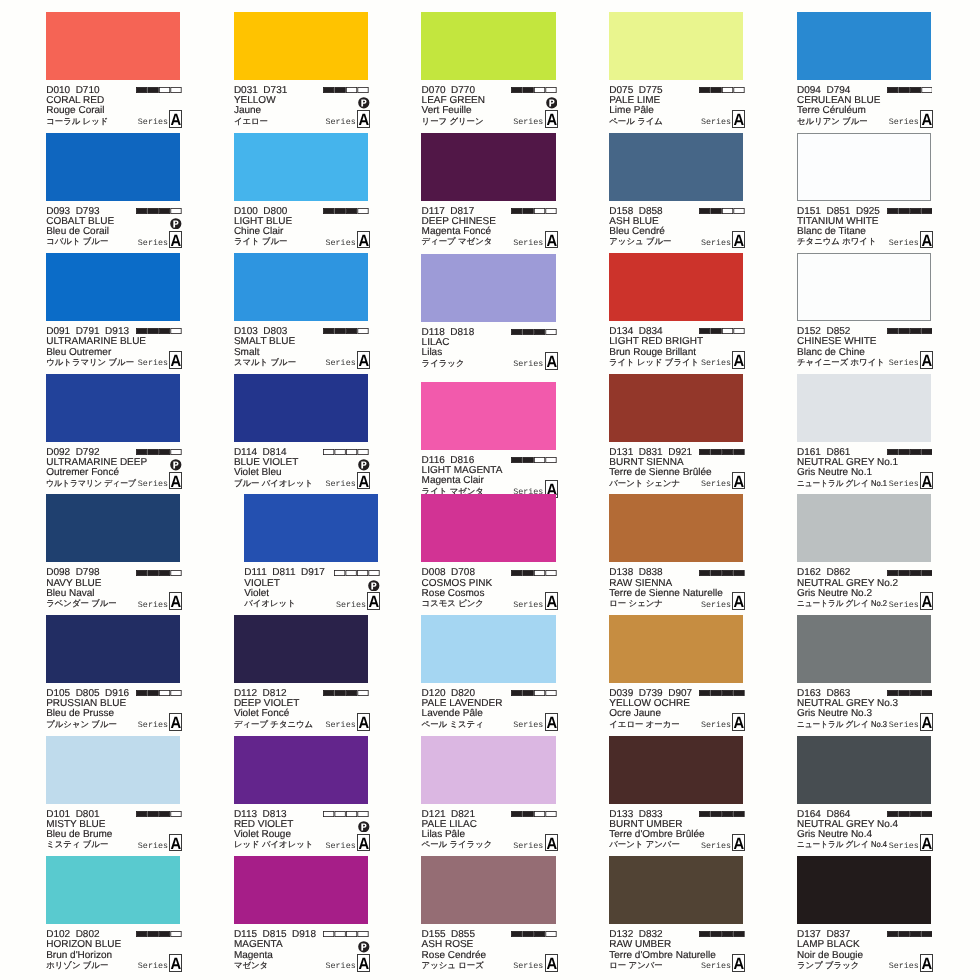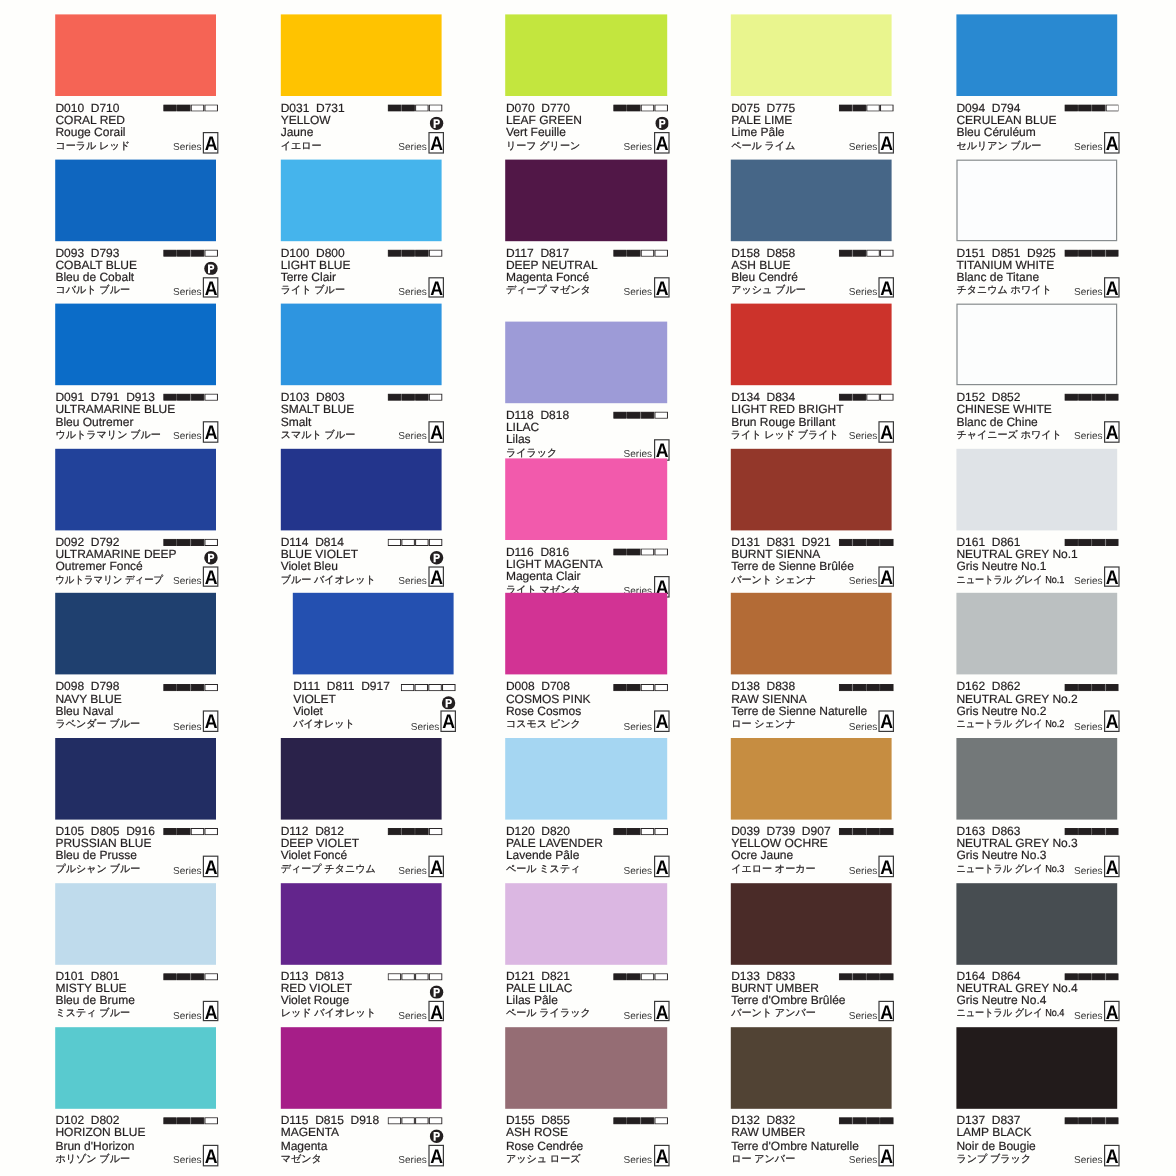--- a/index.html
+++ b/index.html
@@ -16,21 +16,21 @@
          white-space:pre;-webkit-text-stroke:0.16px #231f20;}
   .en{position:absolute;left:0;top:10.2px;font-size:10px;line-height:10px;color:#231f20;
       white-space:nowrap;-webkit-text-stroke:0.16px #231f20;}
   .fr{position:absolute;left:0;top:20.4px;font-size:10px;line-height:10px;color:#231f20;
       white-space:nowrap;-webkit-text-stroke:0.16px #231f20;}
   .jp{position:absolute;left:0;top:29.9px;font-size:8.4px;line-height:11px;color:#231f20;
       white-space:nowrap;transform-origin:0 50%;-webkit-text-stroke:0.22px #231f20;}
   .lfbar{position:absolute;left:89.6px;top:1.2px;width:45.8px;height:6px;line-height:0;}
   .pmark{position:absolute;right:0.2px;top:11.2px;width:11.6px;height:11.6px;line-height:0;}
   .series{position:absolute;right:14px;top:31.2px;font-size:8.4px;line-height:10px;
-          color:#3a3a3a;white-space:nowrap;}
+          color:#3a3a3a;white-space:nowrap;font-family:Liberation Mono, monospace;}
   .abox{position:absolute;right:-0.4px;top:24.0px;width:13.2px;height:17.7px;
         border:1.0px solid #3a3a3a;box-sizing:border-box;background:#fff;}
   .abox span{position:absolute;left:0;top:0;width:100%;text-align:center;font-size:16.4px;
              font-weight:bold;line-height:18.0px;color:#000;
              transform:scaleX(0.9);transform-origin:50% 50%;}
 </style>
 </head>
 <body>
 
 <div id="sheet">
@@ -51,21 +51,21 @@
         <div class="abox">
           <span>A</span>
         </div>
       </div>
     </div>
 <div class="cell" style="left:45.9px;top:132.6px">
       <div class="swatch" style="background:#0F66BF"></div>
       <div class="info">
         <div class="codes">D093  D793</div>
         <div class="en">COBALT BLUE</div>
-        <div class="fr">Bleu de Cobalt</div>
+        <div class="fr">Bleu de Corail</div>
         <div class="jp">コバルト ブルー</div>
         <div class="lfbar"><svg class="lfsvg" width="45.8" height="6" viewBox="0 0 458 60" preserveAspectRatio="none">
             <rect x="4.5" y="4" width="104" height="52" fill="#231f20" stroke="#231f20" stroke-width="8"></rect>
             <rect x="119.0" y="4" width="104" height="52" fill="#231f20" stroke="#231f20" stroke-width="8"></rect>
             <rect x="233.5" y="4" width="104" height="52" fill="#231f20" stroke="#231f20" stroke-width="8"></rect>
             <rect x="348.0" y="4" width="104" height="52" fill="#ffffff" stroke="#231f20" stroke-width="8"></rect>
           </svg></div>
         <span class="pmark"><svg width="11.6" height="11.6" viewBox="0 0 24 24">
             <circle cx="12" cy="12" r="11.6" fill="#231f20"></circle>
             <path d="M6.9 5.0 h6.3 a4.5 4.5 0 0 1 0 9.0 h-2.7 v5.9 h-3.6 z M10.5 7.9 v3.3 h2.4 a1.65 1.65 0 0 0 0 -3.3 z" fill="#ffffff"></path>
@@ -215,21 +215,21 @@
         <div class="abox">
           <span>A</span>
         </div>
       </div>
     </div>
 <div class="cell" style="left:233.6px;top:132.6px">
       <div class="swatch" style="background:#45B4EC"></div>
       <div class="info">
         <div class="codes">D100  D800</div>
         <div class="en">LIGHT BLUE</div>
-        <div class="fr">Terre Clair</div>
+        <div class="fr">Chine Clair</div>
         <div class="jp">ライト ブルー</div>
         <div class="lfbar"><svg class="lfsvg" width="45.8" height="6" viewBox="0 0 458 60" preserveAspectRatio="none">
             <rect x="4.5" y="4" width="104" height="52" fill="#231f20" stroke="#231f20" stroke-width="8"></rect>
             <rect x="119.0" y="4" width="104" height="52" fill="#231f20" stroke="#231f20" stroke-width="8"></rect>
             <rect x="233.5" y="4" width="104" height="52" fill="#231f20" stroke="#231f20" stroke-width="8"></rect>
             <rect x="348.0" y="4" width="104" height="52" fill="#ffffff" stroke="#231f20" stroke-width="8"></rect>
           </svg></div>
         <div class="series">Series</div>
         <div class="abox">
           <span>A</span>
@@ -386,36 +386,36 @@
         <div class="series">Series</div>
         <div class="abox">
           <span>A</span>
         </div>
       </div>
     </div>
 <div class="cell" style="left:421.3px;top:132.6px">
       <div class="swatch" style="background:#511747"></div>
       <div class="info">
         <div class="codes">D117  D817</div>
-        <div class="en">DEEP NEUTRAL</div>
+        <div class="en">DEEP CHINESE</div>
         <div class="fr">Magenta Foncé</div>
         <div class="jp">ディープ マゼンタ</div>
         <div class="lfbar"><svg class="lfsvg" width="45.8" height="6" viewBox="0 0 458 60" preserveAspectRatio="none">
             <rect x="4.5" y="4" width="104" height="52" fill="#231f20" stroke="#231f20" stroke-width="8"></rect>
             <rect x="119.0" y="4" width="104" height="52" fill="#231f20" stroke="#231f20" stroke-width="8"></rect>
             <rect x="233.5" y="4" width="104" height="52" fill="#ffffff" stroke="#231f20" stroke-width="8"></rect>
             <rect x="348.0" y="4" width="104" height="52" fill="#ffffff" stroke="#231f20" stroke-width="8"></rect>
           </svg></div>
         <div class="series">Series</div>
         <div class="abox">
           <span>A</span>
         </div>
       </div>
     </div>
-<div class="cell" style="left:421.3px;top:268px">
+<div class="cell" style="left:421.3px;top:254px">
       <div class="swatch" style="background:#9D9BD7"></div>
       <div class="info">
         <div class="codes">D118  D818</div>
         <div class="en">LILAC</div>
         <div class="fr">Lilas</div>
         <div class="jp">ライラック</div>
         <div class="lfbar"><svg class="lfsvg" width="45.8" height="6" viewBox="0 0 458 60" preserveAspectRatio="none">
             <rect x="4.5" y="4" width="104" height="52" fill="#231f20" stroke="#231f20" stroke-width="8"></rect>
             <rect x="119.0" y="4" width="104" height="52" fill="#231f20" stroke="#231f20" stroke-width="8"></rect>
             <rect x="233.5" y="4" width="104" height="52" fill="#231f20" stroke="#231f20" stroke-width="8"></rect>
@@ -672,21 +672,21 @@
         <div class="abox">
           <span>A</span>
         </div>
       </div>
     </div>
 <div class="cell" style="left:796.7px;top:12.0px">
       <div class="swatch" style="background:#2989D1"></div>
       <div class="info">
         <div class="codes">D094  D794</div>
         <div class="en">CERULEAN BLUE</div>
-        <div class="fr">Bleu Céruléum</div>
+        <div class="fr">Terre Céruléum</div>
         <div class="jp">セルリアン ブルー</div>
         <div class="lfbar"><svg class="lfsvg" width="45.8" height="6" viewBox="0 0 458 60" preserveAspectRatio="none">
             <rect x="4.5" y="4" width="104" height="52" fill="#231f20" stroke="#231f20" stroke-width="8"></rect>
             <rect x="119.0" y="4" width="104" height="52" fill="#231f20" stroke="#231f20" stroke-width="8"></rect>
             <rect x="233.5" y="4" width="104" height="52" fill="#231f20" stroke="#231f20" stroke-width="8"></rect>
             <rect x="348.0" y="4" width="104" height="52" fill="#ffffff" stroke="#231f20" stroke-width="8"></rect>
           </svg></div>
         <div class="series">Series</div>
         <div class="abox">
           <span>A</span>

